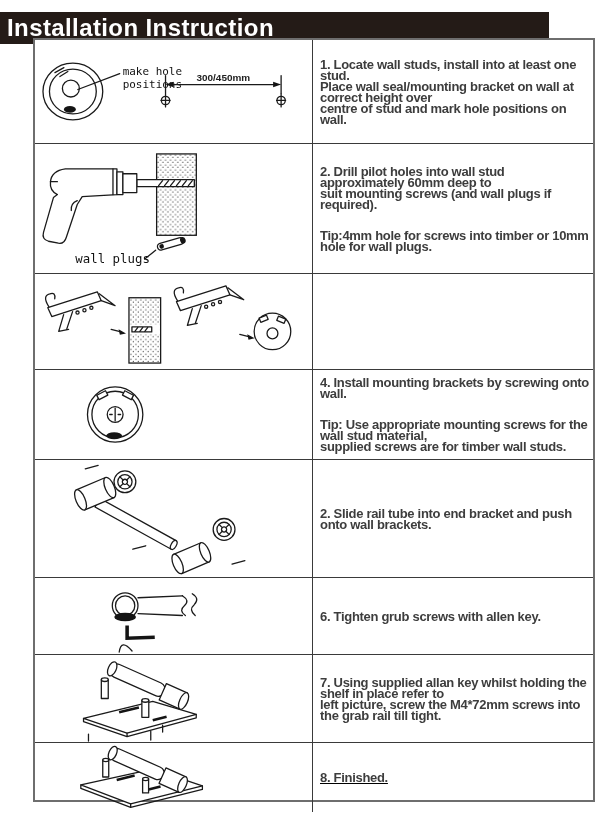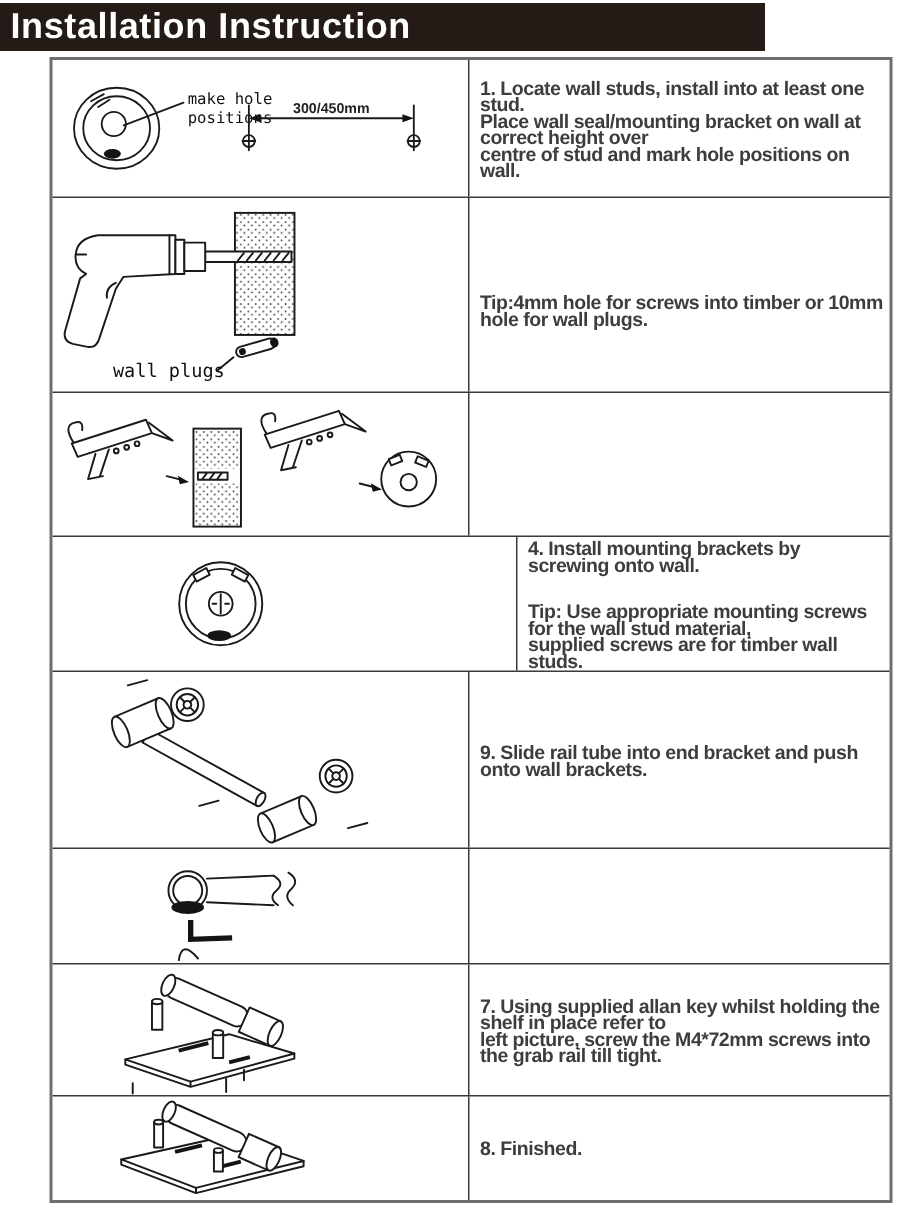--- a/index.html
+++ b/index.html
@@ -1,18 +1,18 @@
 <!DOCTYPE html>
 <html><head>
 <meta charset="utf-8">
 <style>
   html,body{margin:0;padding:0;background:#fff;}
   .page{position:relative;width:615px;height:813px;background:#fff;overflow:hidden;
         font-family:"Liberation Sans",sans-serif;}
-  .header{position:absolute;left:0;top:2px;width:510px;height:32px;background:#241b17;
+  .header{position:absolute;left:0;top:12px;width:549px;height:32px;background:#241b17;
           display:flex;align-items:center;}
   .header h1{margin:0 0 0 7px;font-size:24px;font-weight:600;color:#fff;letter-spacing:.4px;
              font-family:"Liberation Sans",sans-serif;}
   .itable{position:absolute;left:33px;top:38px;width:562px;height:764px;
           border:2px solid #6e6e6e;box-sizing:border-box;background:#fff;}
   .row{display:flex;border-bottom:1.5px solid #3a3a3a;box-sizing:border-box;}
   .row:last-child{border-bottom:none;}
   .cell-img{width:278px;border-right:1px solid #3a3a3a;box-sizing:border-box;
             display:flex;align-items:center;justify-content:flex-start;overflow:hidden;}
   .cell-img svg{display:block;width:278px;height:100%;}
@@ -32,21 +32,21 @@
 <body>
 
 <div class="page">
 
   <div class="header">
     <h1>Installation Instruction</h1>
   </div>
 
   <div class="itable">
 
-    <div class="row" style="height:92px;">
+    <div class="row" style="height:104px;">
       <div class="cell-img">
         <svg viewBox="0 0 278 96">
           <g>
             <ellipse class="lnf" cx="38" cy="48" rx="30" ry="28.5"></ellipse>
             <ellipse class="lnf" cx="38" cy="48" rx="23.5" ry="22.5"></ellipse>
             <circle class="lnf" cx="36" cy="45" r="8.5"></circle>
             <path class="ln" d="M20,29 l9,-5 M25,33 l8,-5"></path>
             <ellipse class="blk" cx="35" cy="66" rx="6" ry="3.4"></ellipse>
           </g>
           <path class="ln" d="M43,46 L85,30"></path>
@@ -98,20 +98,22 @@
           <g transform="translate(122,101) rotate(-16)">
             <rect class="lnf" x="0" y="0" width="27" height="7" rx="3.5"></rect>
             <ellipse class="blk" cx="26.5" cy="3.5" rx="2.8" ry="3.4"></ellipse>
             <rect class="blk" x="2" y="1.2" width="4.5" height="4.6" rx="2"></rect>
           </g>
           <path class="ln" d="M110,116 L121,107"></path>
           <text class="mono" x="40" y="120" style="font-size:12.5px">wall plugs</text>
         </svg>
       </div>
       <div class="cell-text">
+        <p class="step">2. Drill pilot holes into wall stud approximately 60mm deep to
+suit mounting screws (and wall plugs if required).</p>
         <p class="tip">Tip:4mm hole for screws into timber or 10mm hole for wall plugs.</p>
       </div>
     </div>
 
     <div class="row" style="height:96px;">
       <div class="cell-img">
         <svg viewBox="0 0 278 96">
           <defs>
             <pattern id="stip3" width="5" height="5" patternUnits="userSpaceOnUse">
               <circle cx="1" cy="1.2" r="0.62" fill="#3a3a3a"></circle>
@@ -147,21 +149,21 @@
           <g>
             <circle class="lnf" cx="239" cy="58" r="18.5"></circle>
             <rect class="lnf" x="226" y="43" width="8" height="4.5" transform="rotate(-22 230 45)"></rect>
             <rect class="lnf" x="244" y="44" width="8" height="4.5" transform="rotate(22 248 46)"></rect>
             <circle class="lnf" cx="239" cy="60" r="5.5"></circle>
           </g>
         </svg>
       </div>
     </div>
 
-    <div class="row" style="height:90px;padding-left:32px;">
+    <div class="row" style="height:90px;">
       <div class="cell-img">
         <svg viewBox="0 0 278 90">
           <g>
             <circle class="lnf" cx="80" cy="45" r="28"></circle>
             <circle class="lnf" cx="80" cy="45" r="23.5"></circle>
             <rect class="lnf" x="62" y="23" width="10" height="5" transform="rotate(-28 67 25.5)"></rect>
             <rect class="lnf" x="88" y="23" width="10" height="5" transform="rotate(28 93 25.5)"></rect>
             <circle class="lnf" cx="80" cy="45" r="8"></circle>
             <path class="ln" d="M80,38.5 V51.5" stroke-width="2.4"></path>
             <path class="ln" d="M74.5,45 h2.5 M83,45 h2.5" stroke-width="1.6"></path>
@@ -202,40 +204,41 @@
           </g>
           <g transform="translate(190,70)">
             <circle class="lnf" r="11"></circle>
               <circle class="lnf" r="7.2"></circle>
               <circle class="lnf" r="2.6"></circle>
             <path class="ln" d="M1.8,-1.8 L5,-5 M-1.8,1.8 L-5,5 M1.8,1.8 L5,5 M-1.8,-1.8 L-5,-5" stroke-width="1.6"></path>
           </g>
         </svg>
       </div>
       <div class="cell-text">
-        <p class="step">9. Slide rail tube into end bracket and push onto wall brackets.</p>
+        <p class="step">2. Slide rail tube into end bracket and push onto wall brackets.</p>
       </div>
     </div>
 
     <div class="row" style="height:77px;">
       <div class="cell-img">
         <svg viewBox="0 0 278 77">
           <g>
             <path class="ln" d="M103,20 L148,18 M103,36 L148,38"></path>
             <path class="ln" d="M148,18 Q156,23 150,28 Q144,33 151,38"></path>
             <path class="ln" d="M158,16 Q166,21 160,27 Q154,32 161,38"></path>
             <circle class="lnf" cx="90" cy="28" r="13"></circle>
             <circle class="lnf" cx="90" cy="28" r="9.8"></circle>
             <ellipse class="blk" cx="90" cy="39.5" rx="11" ry="4.4"></ellipse>
           </g>
           <path d="M92,48 L92,61 L120,60" stroke="#141414" stroke-width="3.6" fill="none" stroke-linecap="butt"></path>
           <path class="ln" d="M84,75 Q86,61 97,74"></path>
         </svg>
       </div>
       <div class="cell-text">
+        <p class="step">6. Tighten grub screws with allen key.</p>
       </div>
     </div>
 
     <div class="row" style="height:88px;">
       <div class="cell-img">
         <svg viewBox="0 0 278 88">
           <g>
             <polygon class="lnf" points="48,64 118,47 162,60 92,79"></polygon>
             <path class="ln" d="M48,64 L48,67.5 L92,82.5 L92,79 M92,82.5 L162,63.5 L162,60"></path>
             <path d="M84,58 L104,53 M118,66 L132,62.4" stroke="#141414" stroke-width="2.6" fill="none"></path>
@@ -262,21 +265,21 @@
             </g>
           </g>
         </svg>
       </div>
       <div class="cell-text">
         <p class="step">7. Using supplied allan key whilst holding the shelf in place refer to
 left picture, screw the M4*72mm screws into the grab rail till tight.</p>
       </div>
     </div>
 
-    <div class="row" style="height:69px;">
+    <div class="row" style="height:69px;text-decoration:underline;">
       <div class="cell-img">
         <svg viewBox="0 0 278 69">
           <g>
             <polygon class="lnf" points="46,42 118,26 168,43 96,61"></polygon>
             <path class="ln" d="M46,42 L46,45.5 L96,64.5 L96,61 M96,64.5 L168,46.5 L168,43"></path>
             <path d="M82,37 L100,32.5 M112,47 L126,43.5" stroke="#141414" stroke-width="2.6" fill="none"></path>
           </g>
           <g>
             <rect class="lnf" x="68" y="17" width="6" height="17"></rect>
             <ellipse class="lnf" cx="71" cy="17" rx="3" ry="1.6"></ellipse>

